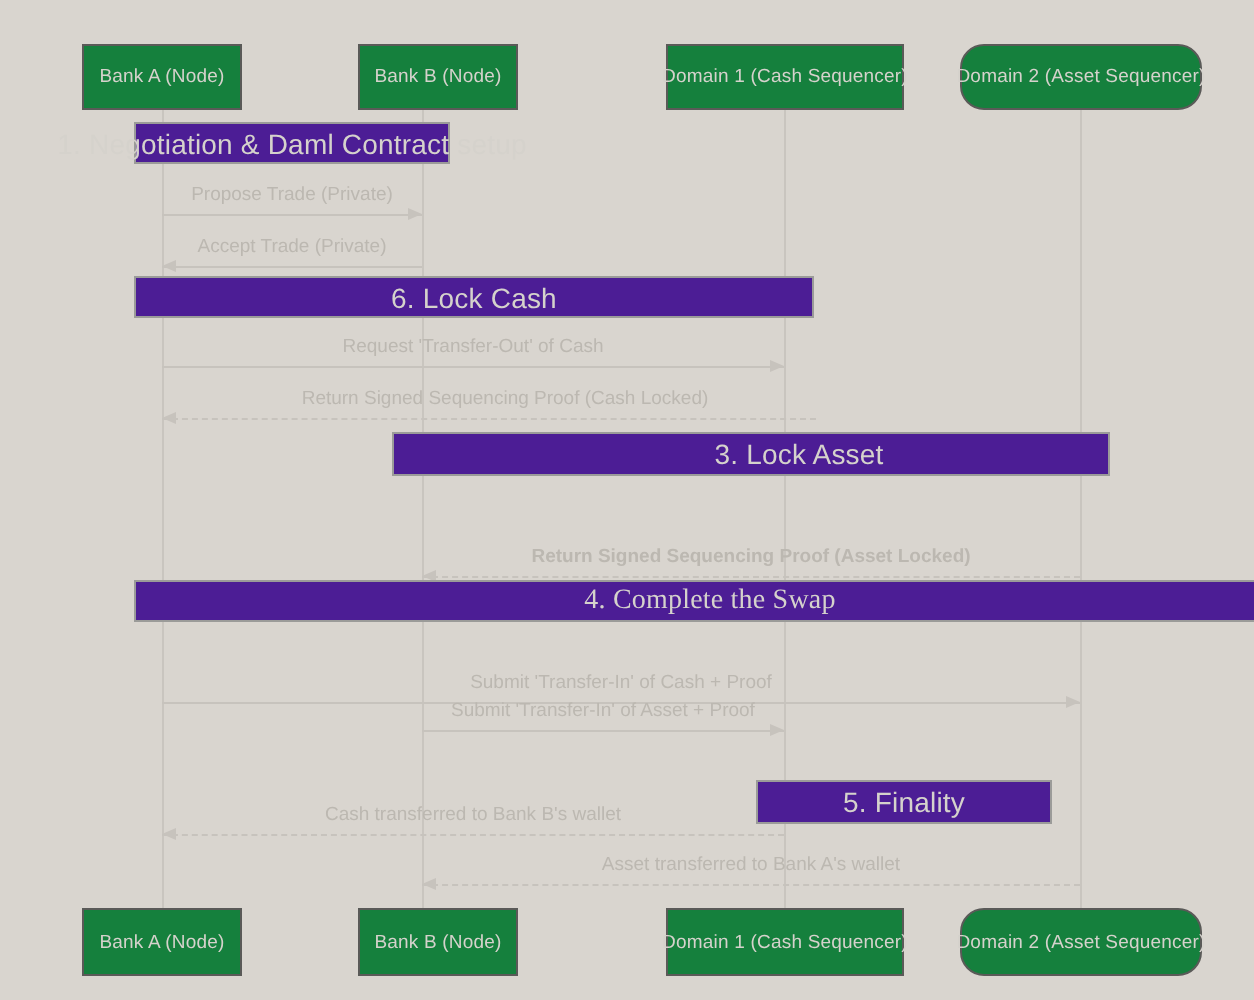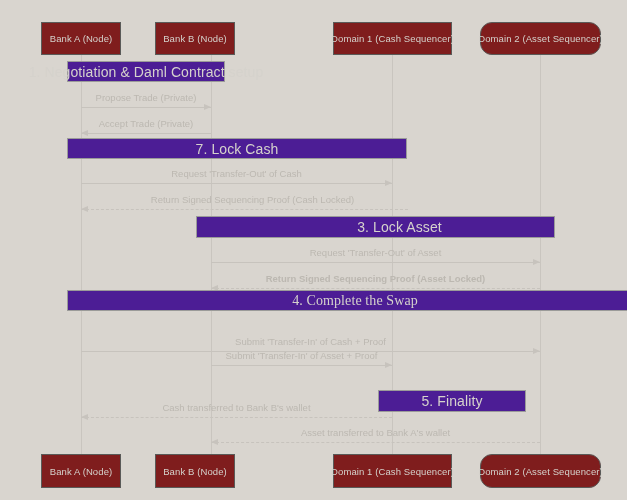--- a/index.html
+++ b/index.html
@@ -11,27 +11,27 @@
   }
   .stage{position:absolute;left:0;top:0;width:627px;height:500px;}
 
   
   .lifeline{position:absolute;top:55px;height:399px;width:1px;background:#c9c5bf;z-index:1;}
   .ll-a{left:81px;} .ll-b{left:211px;} .ll-d1{left:392px;} .ll-d2{left:540px;}
 
   
   .pbox{
     position:absolute;box-sizing:border-box;height:33px;
-    background:#7f1d1d;border:1px solid#5a5a58;
+    background:#15803d;border:1px solid#5a5a58;
     color:#d5d2cc;font-size:9.5px;letter-spacing:.1px;
     display:flex;align-items:center;justify-content:center;white-space:nowrap;
     z-index:6;
   }
   .pbox.bottom{height:34px;top:454px;}
-  .pa{left:41px;width:80px;} .pb{left:155px;width:80px;}
+  .pa{left:41px;width:80px;} .pb{left:179px;width:80px;}
   .pd1{left:333px;width:119px;} .pd2{left:480px;width:121px;border-radius:12px;}
   .pbox.top{top:22px;}
 
   
   .band{
     position:absolute;box-sizing:border-box;height:21px;
     background:#4c1d95;border:1px solid #9b9b99;
     color:#d5d2cc;font-size:14px;letter-spacing:.1px;
     display:flex;align-items:center;justify-content:center;white-space:nowrap;
     z-index:5;
@@ -89,25 +89,20 @@
   <div class="msg m2">
     <div class="lbl">Request 'Transfer-Out' of Cash</div>
     <div class="line"></div>
     <div class="head r"></div>
   </div>
   <div class="msg m3 dashed">
     <div class="lbl">Return Signed Sequencing Proof (Cash Locked)</div>
     <div class="line"></div>
     <div class="head l"></div>
   </div>
-  <div class="msg m4">
-    <div class="lbl">Request 'Transfer-Out' of Asset</div>
-    <div class="line"></div>
-    <div class="head r"></div>
-  </div>
   <div class="msg m5 dashed">
     <div class="lbl">Return Signed Sequencing Proof (Asset Locked)</div>
     <div class="line"></div>
     <div class="head l"></div>
   </div>
   <div class="msg m6">
     <div class="lbl">Submit 'Transfer-In' of Cash + Proof</div>
     <div class="line"></div>
     <div class="head r"></div>
   </div>
@@ -121,21 +116,21 @@
     <div class="line"></div>
     <div class="head l"></div>
   </div>
   <div class="msg m9 dashed">
     <div class="lbl">Asset transferred to Bank A's wallet</div>
     <div class="line"></div>
     <div class="head l"></div>
   </div>
 
   <div class="band band1">1. Negotiation &amp; Daml Contract setup</div>
-  <div class="band band2">7. Lock Cash</div>
+  <div class="band band2">6. Lock Cash</div>
   <div class="band band3">3. Lock Asset</div>
   <div class="band band4">4. Complete the Swap</div>
   <div class="band band5">5. Finality</div>
 
   <div class="pbox top pa">Bank A (Node)</div>
   <div class="pbox top pb">Bank B (Node)</div>
   <div class="pbox top pd1">Domain 1 (Cash Sequencer)</div>
   <div class="pbox top pd2">Domain 2 (Asset Sequencer)</div>
 
   <div class="pbox bottom pa">Bank A (Node)</div>

